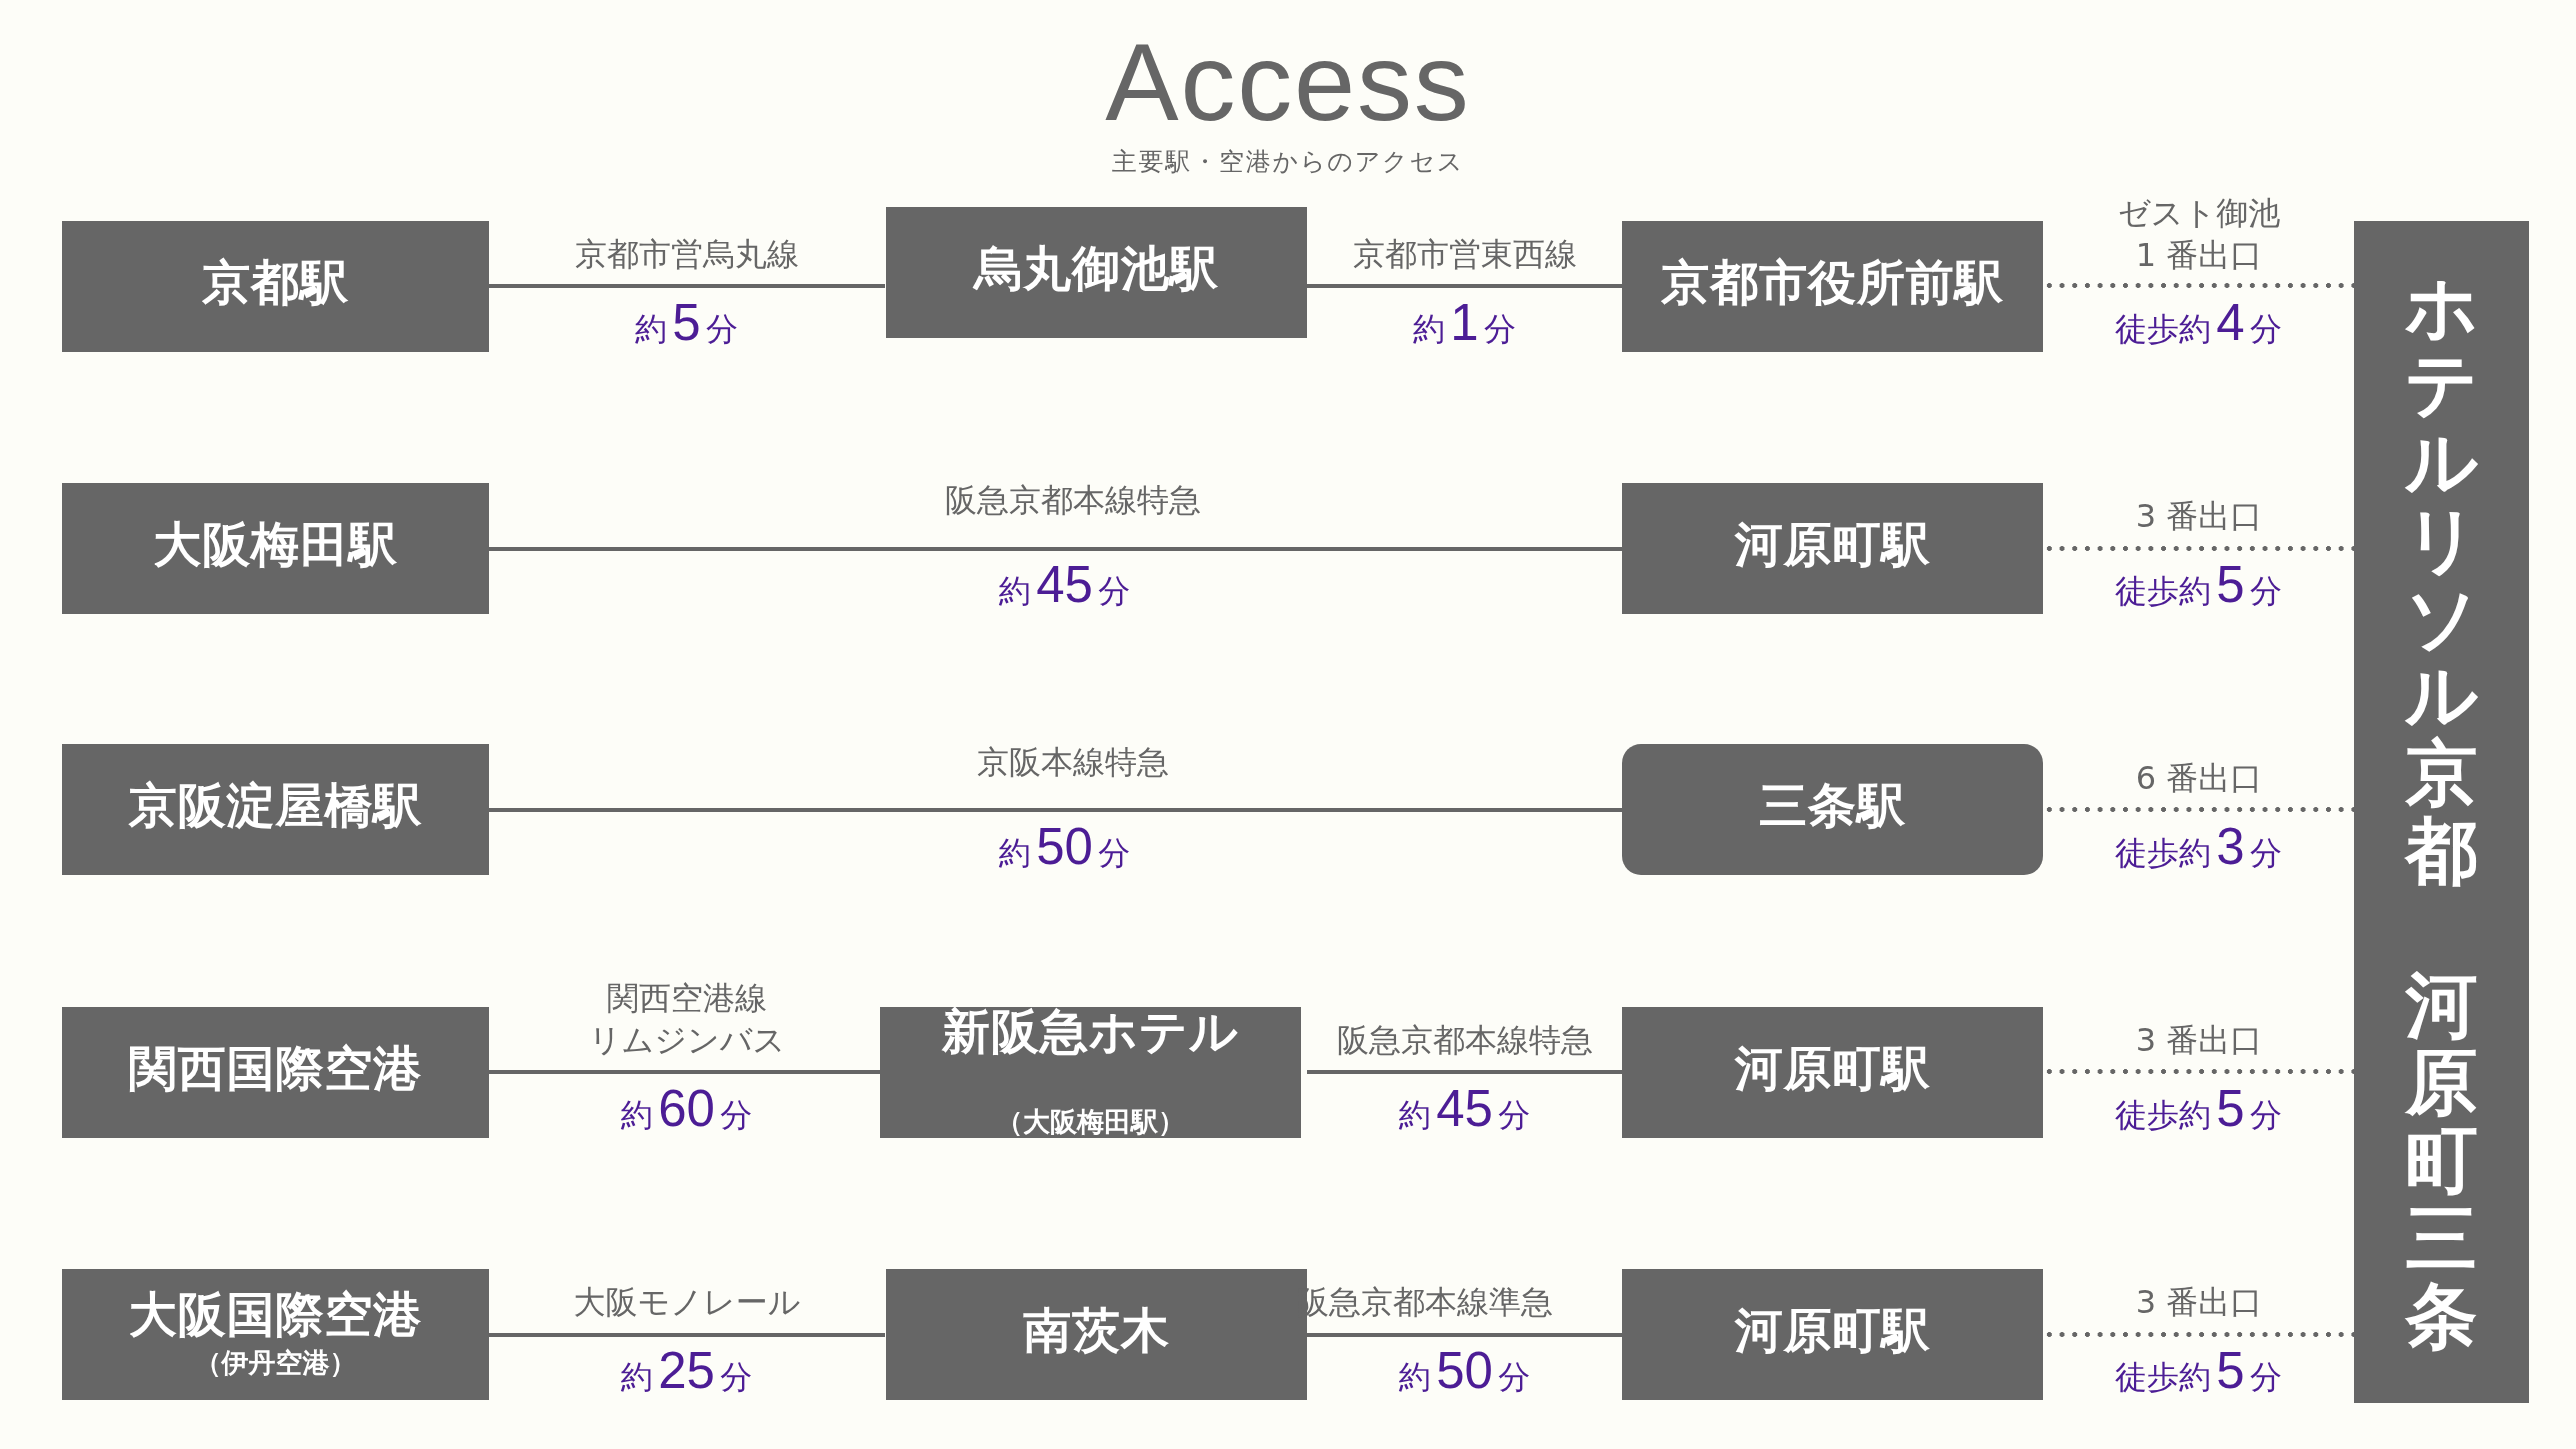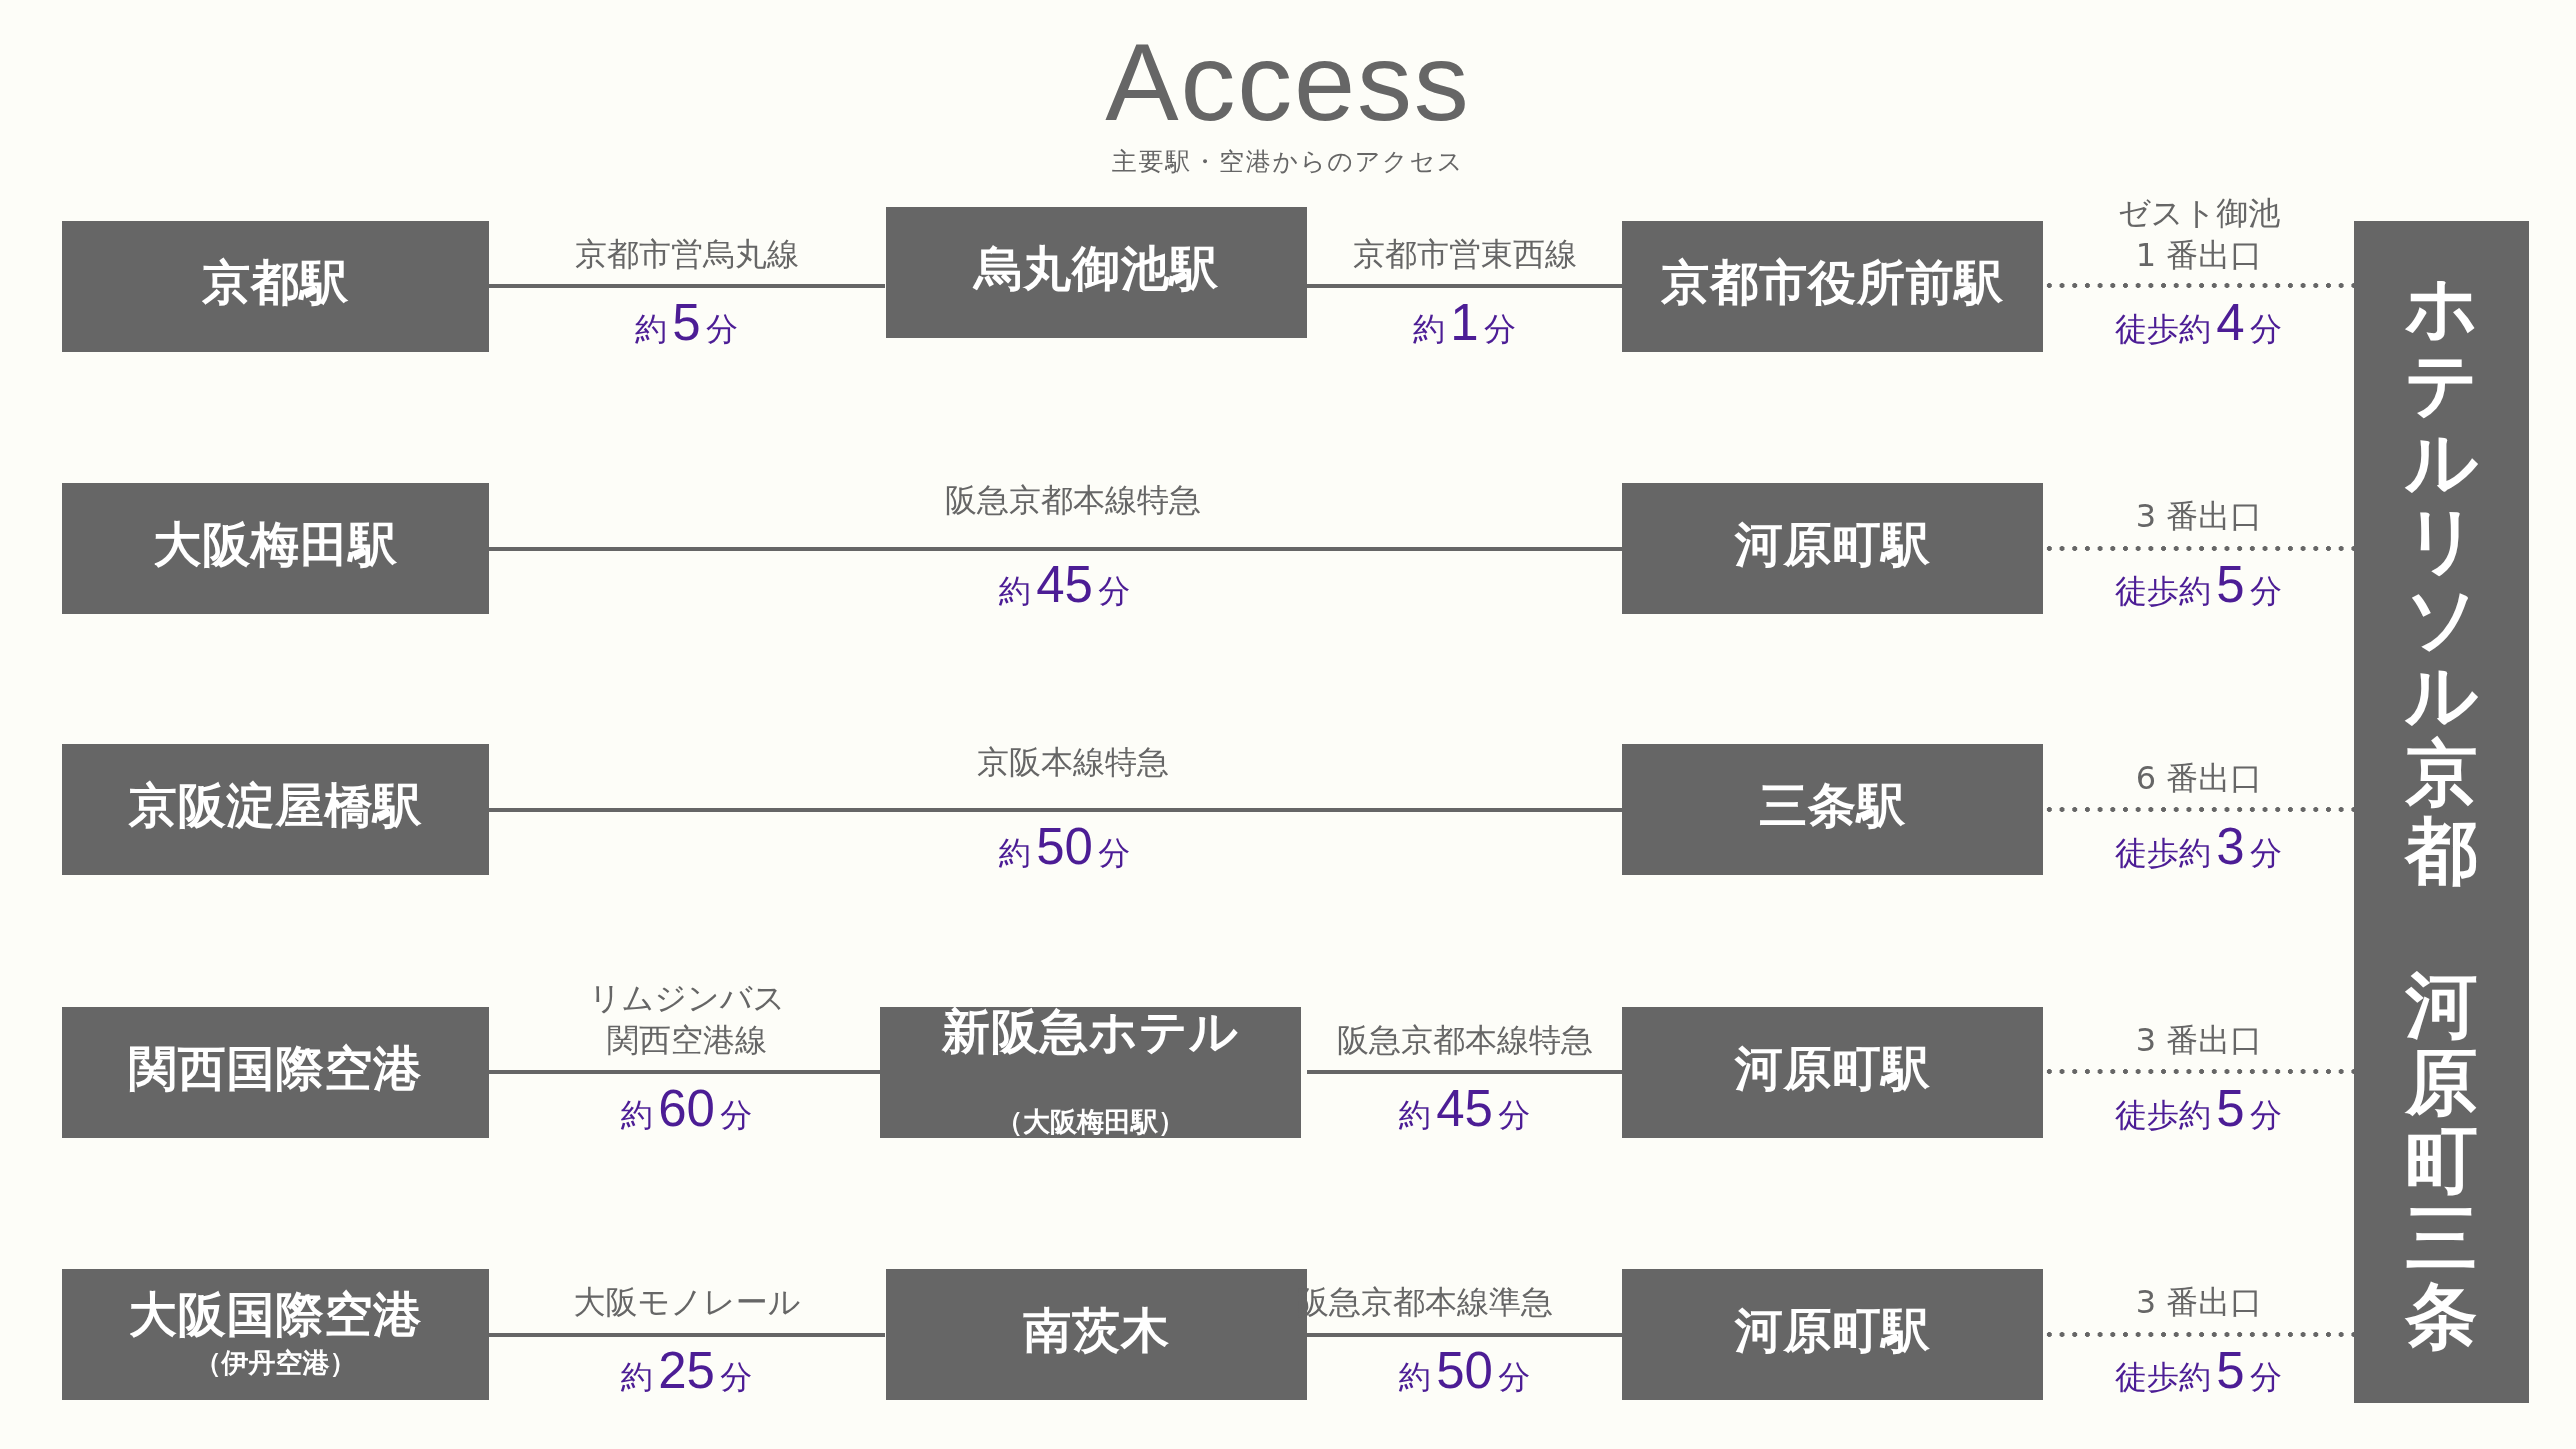--- a/index.html
+++ b/index.html
@@ -87,21 +87,21 @@
     </div>
     <div class="time" style="left: 888px; width: 353px; top: 555px;"><span>約</span><span class="num">45</span><span>分</span></div>
     <div class="dots" style="left: 2043px; top: 546px; width: 311px;"></div>
     <div class="label" style="left: 1978px; width: 442px; top: 496px;">
       <div>3 番出口</div>
     </div>
     <div class="time" style="left: 2022px; width: 353px; top: 555px;"><span>徒歩約</span><span class="num">5</span><span>分</span></div>
     <div class="box" style="left: 62px; top: 744px; width: 427px; height: 131px;">
       <div class="main">京阪淀屋橋駅</div>
     </div>
-    <div class="box" style="left: 1622px; top: 744px; width: 421px; height: 131px;">
+    <div class="box" style="left: 1622px; top: 744px; width: 421px; height: 131px; border-radius: 19px;">
       <div class="main">三条駅</div>
     </div>
     <div class="line" style="left: 488px; top: 808px; width: 1134px;"></div>
     <div class="label" style="left: 852px; width: 442px; top: 742px;">
       <div>京阪本線特急</div>
     </div>
     <div class="time" style="left: 888px; width: 353px; top: 817px;"><span>約</span><span class="num">50</span><span>分</span></div>
     <div class="dots" style="left: 2043px; top: 807px; width: 311px;"></div>
     <div class="label" style="left: 1978px; width: 442px; top: 758px;">
       <div>6 番出口</div>
@@ -113,22 +113,22 @@
     <div class="box" style="left: 1622px; top: 1007px; width: 421px; height: 131px;">
       <div class="main">河原町駅</div>
     </div>
     <div class="box" style="left: 880px; top: 1007px; width: 421px; height: 131px; gap: 43px;">
       <div class="main">新阪急ホテル</div>
       <div class="sub">（大阪梅田駅）</div>
     </div>
     <div class="line" style="left: 488px; top: 1070px; width: 397px;"></div>
     <div class="line" style="left: 1307px; top: 1070px; width: 315px;"></div>
     <div class="label" style="left: 466px; width: 442px; top: 978px;">
+      <div>関西空港線</div>
       <div>リムジンバス</div>
-      <div>関西空港線</div>
     </div>
     <div class="label" style="left: 1244px; width: 442px; top: 1020px;">
       <div>阪急京都本線特急</div>
     </div>
     <div class="time" style="left: 510px; width: 353px; top: 1079px;"><span>約</span><span class="num">60</span><span>分</span></div>
     <div class="time" style="left: 1288px; width: 353px; top: 1079px;"><span>約</span><span class="num">45</span><span>分</span></div>
     <div class="dots" style="left: 2043px; top: 1069px; width: 311px;"></div>
     <div class="label" style="left: 1978px; width: 442px; top: 1020px;">
       <div>3 番出口</div>
     </div>

